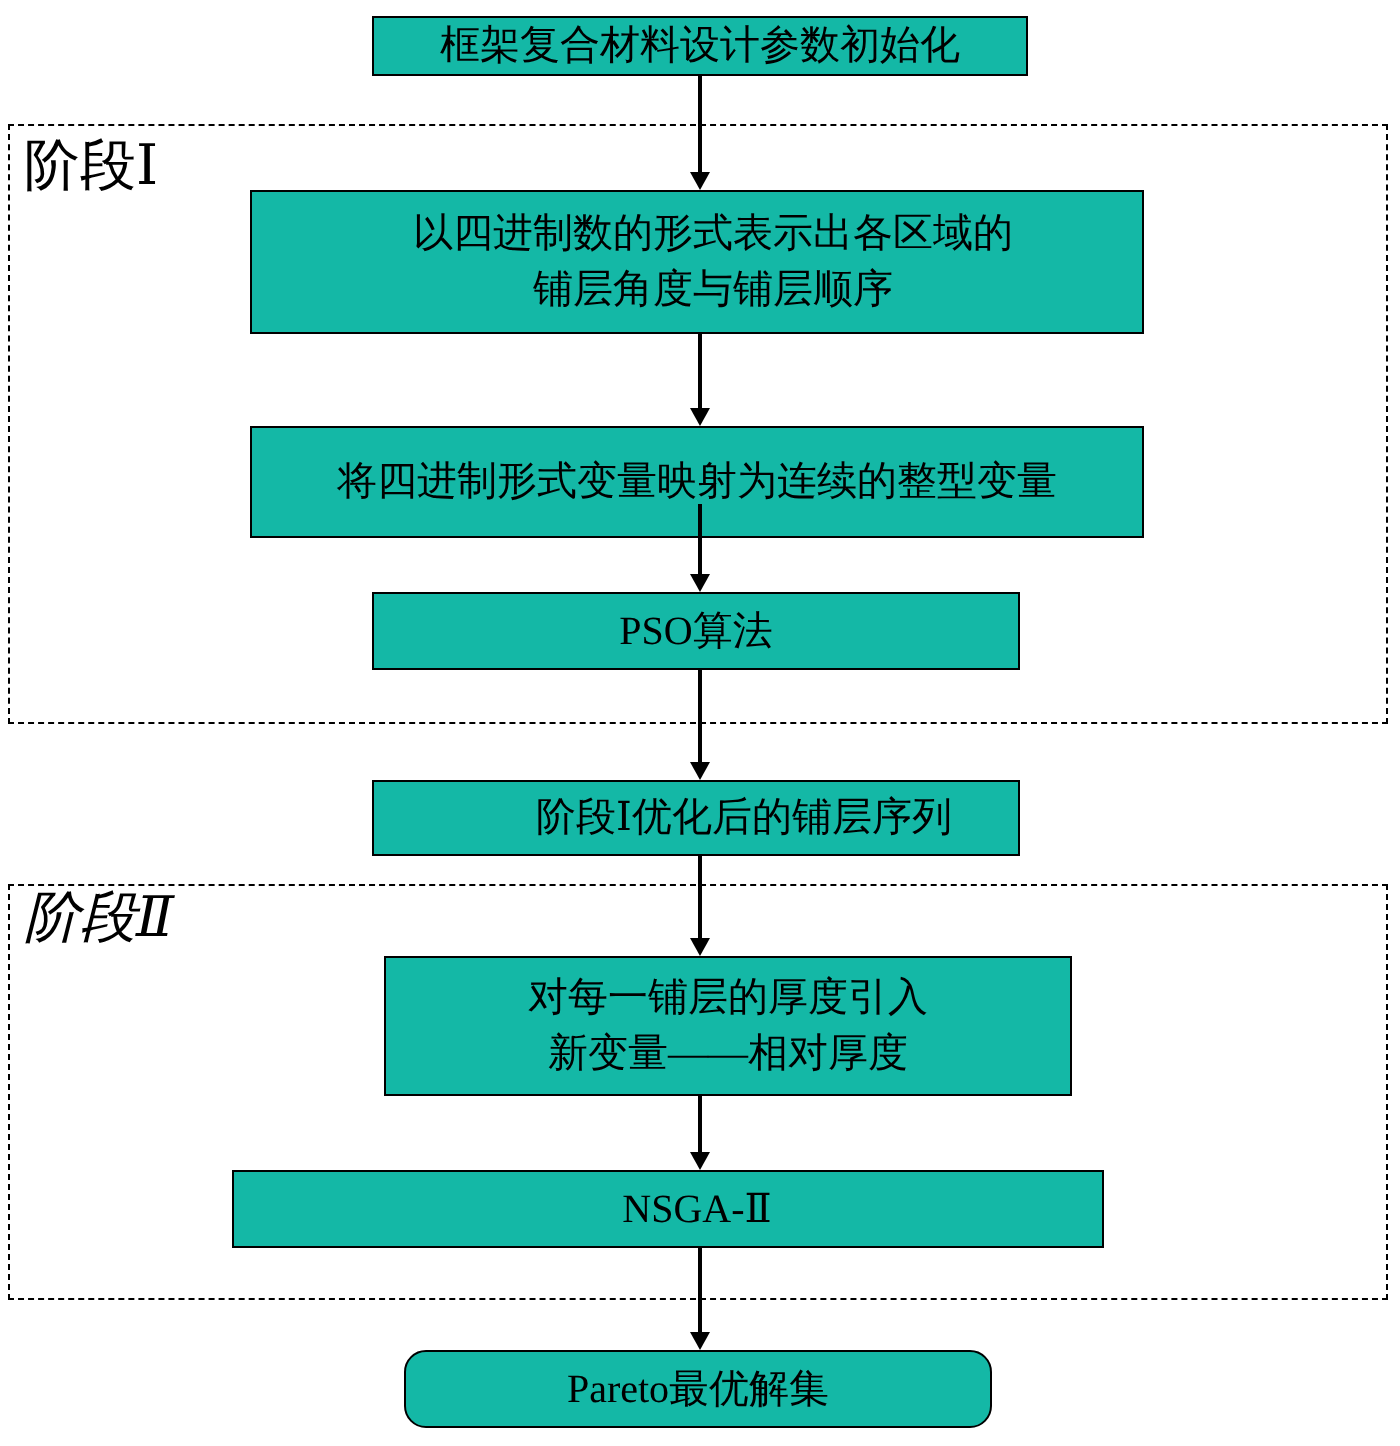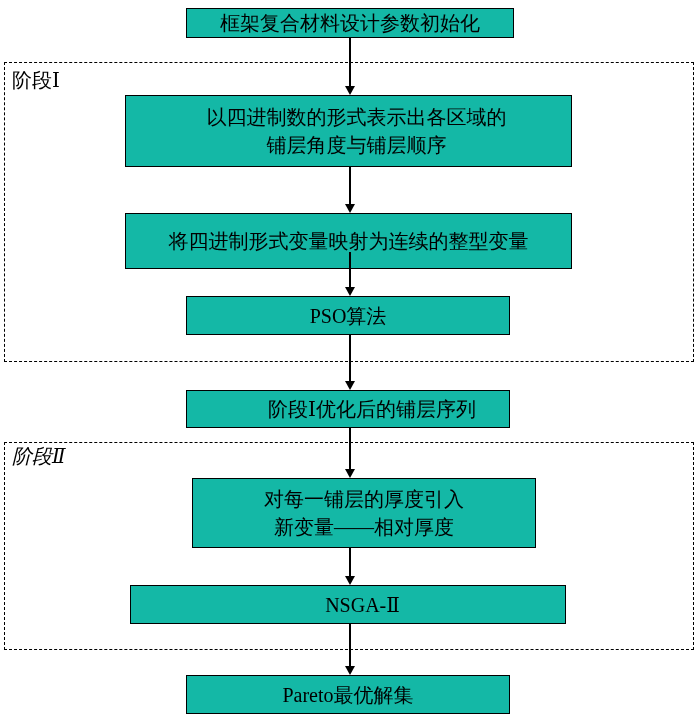--- a/index.html
+++ b/index.html
@@ -30,21 +30,21 @@
     line-height: 1.4;
   }
   .region {
     position: absolute;
     box-sizing: border-box;
     border: 1.6px dashed #000;
     background: transparent;
   }
   .region-label {
     position: absolute;
-    font-size: 20px;
+    font-size: 28px;
     color: #000;
     line-height: 1;
     white-space: nowrap;
   }
   .arrow {
     position: absolute;
     left: 344px;
     width: 12px;
   }
   .arrow::before {
@@ -111,23 +111,23 @@
 
   <div class="arrow" style="top:428px; height:50px;"></div>
 
   <div class="box" style="left:176px; top:478px; width:344px; height:70px;margin-left:16px;">
     <span class="line">对每一铺层的厚度引入</span>
     <span class="line">新变量——相对厚度</span>
   </div>
 
   <div class="arrow" style="top:548px; height:37px;"></div>
 
-  <div class="box" style="left:130px; top:585px; width:436px; height:39px;padding-left:29px;">
+  <div class="box" style="left:116px; top:585px; width:436px; height:39px;padding-left:29px;">
     <span class="line">NSGA-Ⅱ</span>
   </div>
 
   <div class="arrow" style="top:624px; height:51px;"></div>
 
-  <div class="box" style="left:186px; top:675px; width:324px; height:39px;">
+  <div class="box" style="left:202px; top:675px; width:294px; height:39px;border-radius:11px;">
     <span class="line">Pareto最优解集</span>
   </div>
 
 </div>
 
 </body></html>

